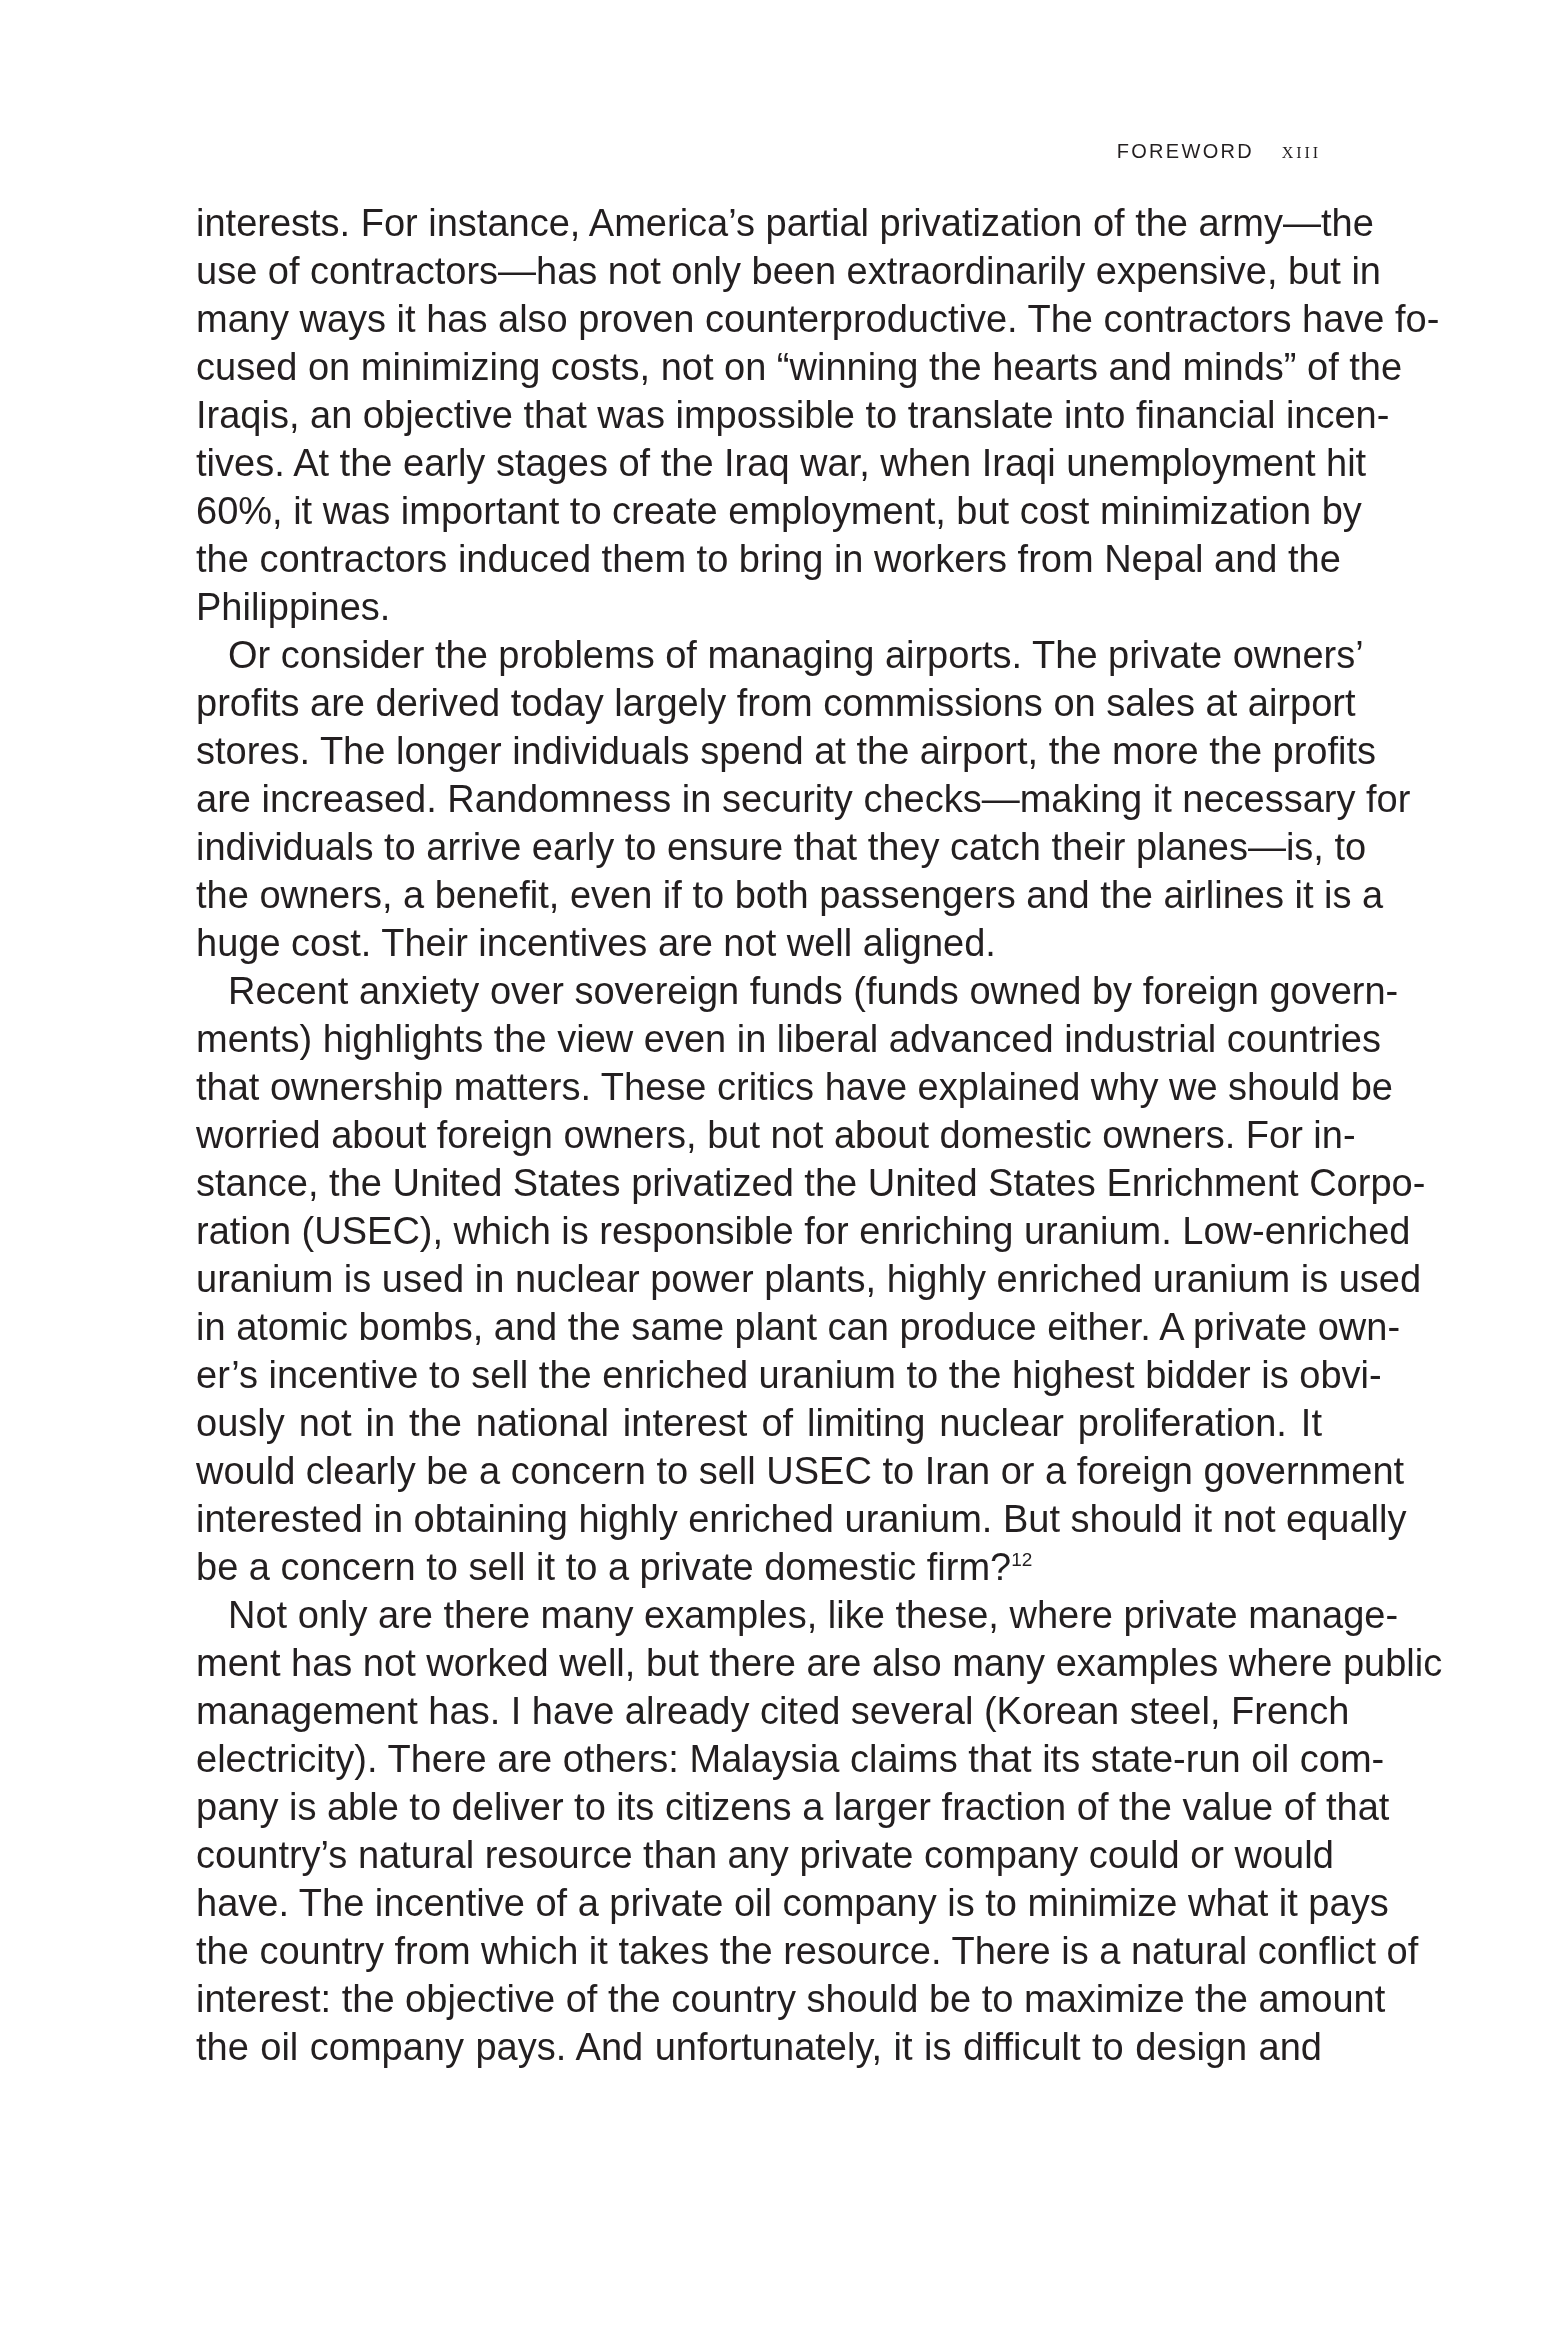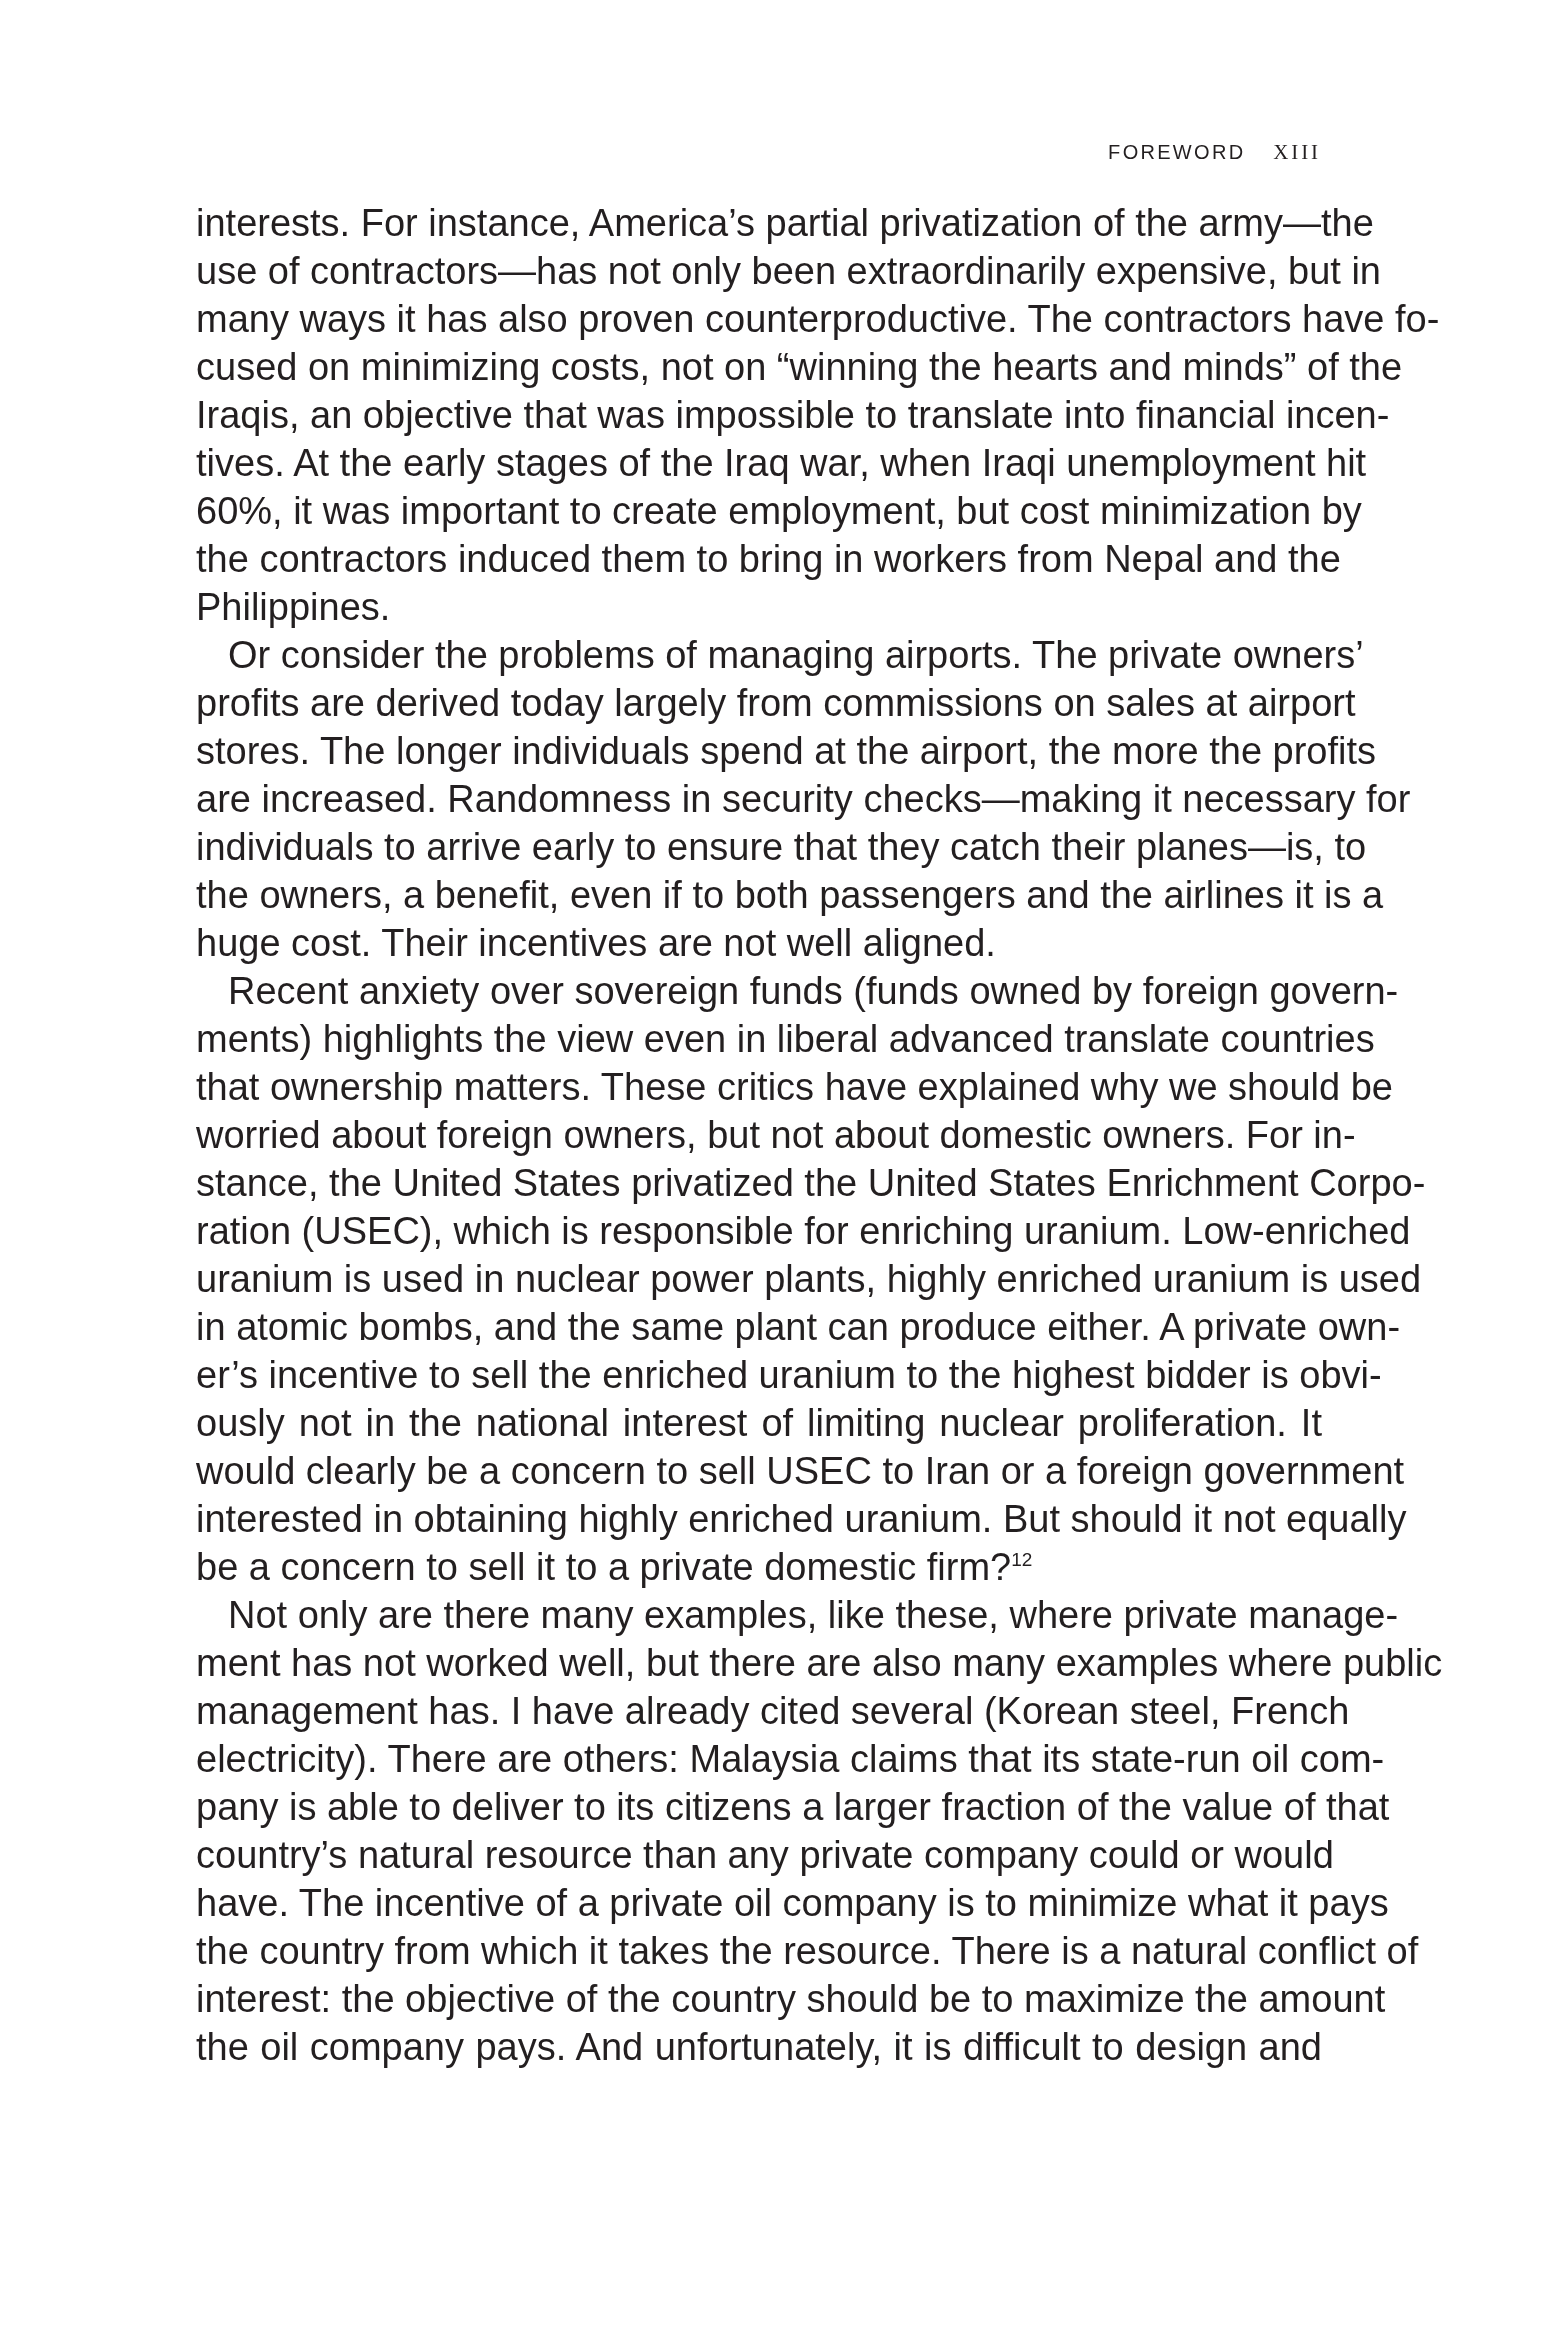--- a/index.html
+++ b/index.html
@@ -22,21 +22,21 @@
       font-size: 20px;
       letter-spacing: 2.3px;
       color: #231f20;
       white-space: nowrap;
     }
     .running-head .section {
       margin-right: 20px;
     }
     .running-head .folio {
       font-family: "Liberation Serif", serif;
-      font-size: 21px;
+      font-size: 16px;
       letter-spacing: 2.9px;
       margin-top: 24px;
     }
     .body-text {
       position: absolute;
       top: 199px;
       left: 196px;
       width: 1126px;
       font-family: Liberation Sans, sans-serif;
       font-size: 38px;
@@ -89,21 +89,21 @@
     <span class="line">profits are derived today largely from commissions on sales at airport</span>
     <span class="line">stores. The longer individuals spend at the airport, the more the profits</span>
     <span class="line">are increased. Randomness in security checks—making it necessary for</span>
     <span class="line">individuals to arrive early to ensure that they catch their planes—is, to</span>
     <span class="line">the owners, a benefit, even if to both passengers and the airlines it is a</span>
     <span class="line last">huge cost. Their incentives are not well aligned.</span>
   </div>
 
   <div>
     <span class="line indent">Recent anxiety over sovereign funds (funds owned by foreign govern-</span>
-    <span class="line">ments) highlights the view even in liberal advanced translate countries</span>
+    <span class="line">ments) highlights the view even in liberal advanced industrial countries</span>
     <span class="line">that ownership matters. These critics have explained why we should be</span>
     <span class="line">worried about foreign owners, but not about domestic owners. For in-</span>
     <span class="line">stance, the United States privatized the United States Enrichment Corpo-</span>
     <span class="line">ration (USEC), which is responsible for enriching uranium. Low-enriched</span>
     <span class="line">uranium is used in nuclear power plants, highly enriched uranium is used</span>
     <span class="line">in atomic bombs, and the same plant can produce either. A private own-</span>
     <span class="line">er’s incentive to sell the enriched uranium to the highest bidder is obvi-</span>
     <span class="line">ously not in the national interest of limiting nuclear proliferation. It</span>
     <span class="line">would clearly be a concern to sell USEC to Iran or a foreign government</span>
     <span class="line">interested in obtaining highly enriched uranium. But should it not equally</span>

